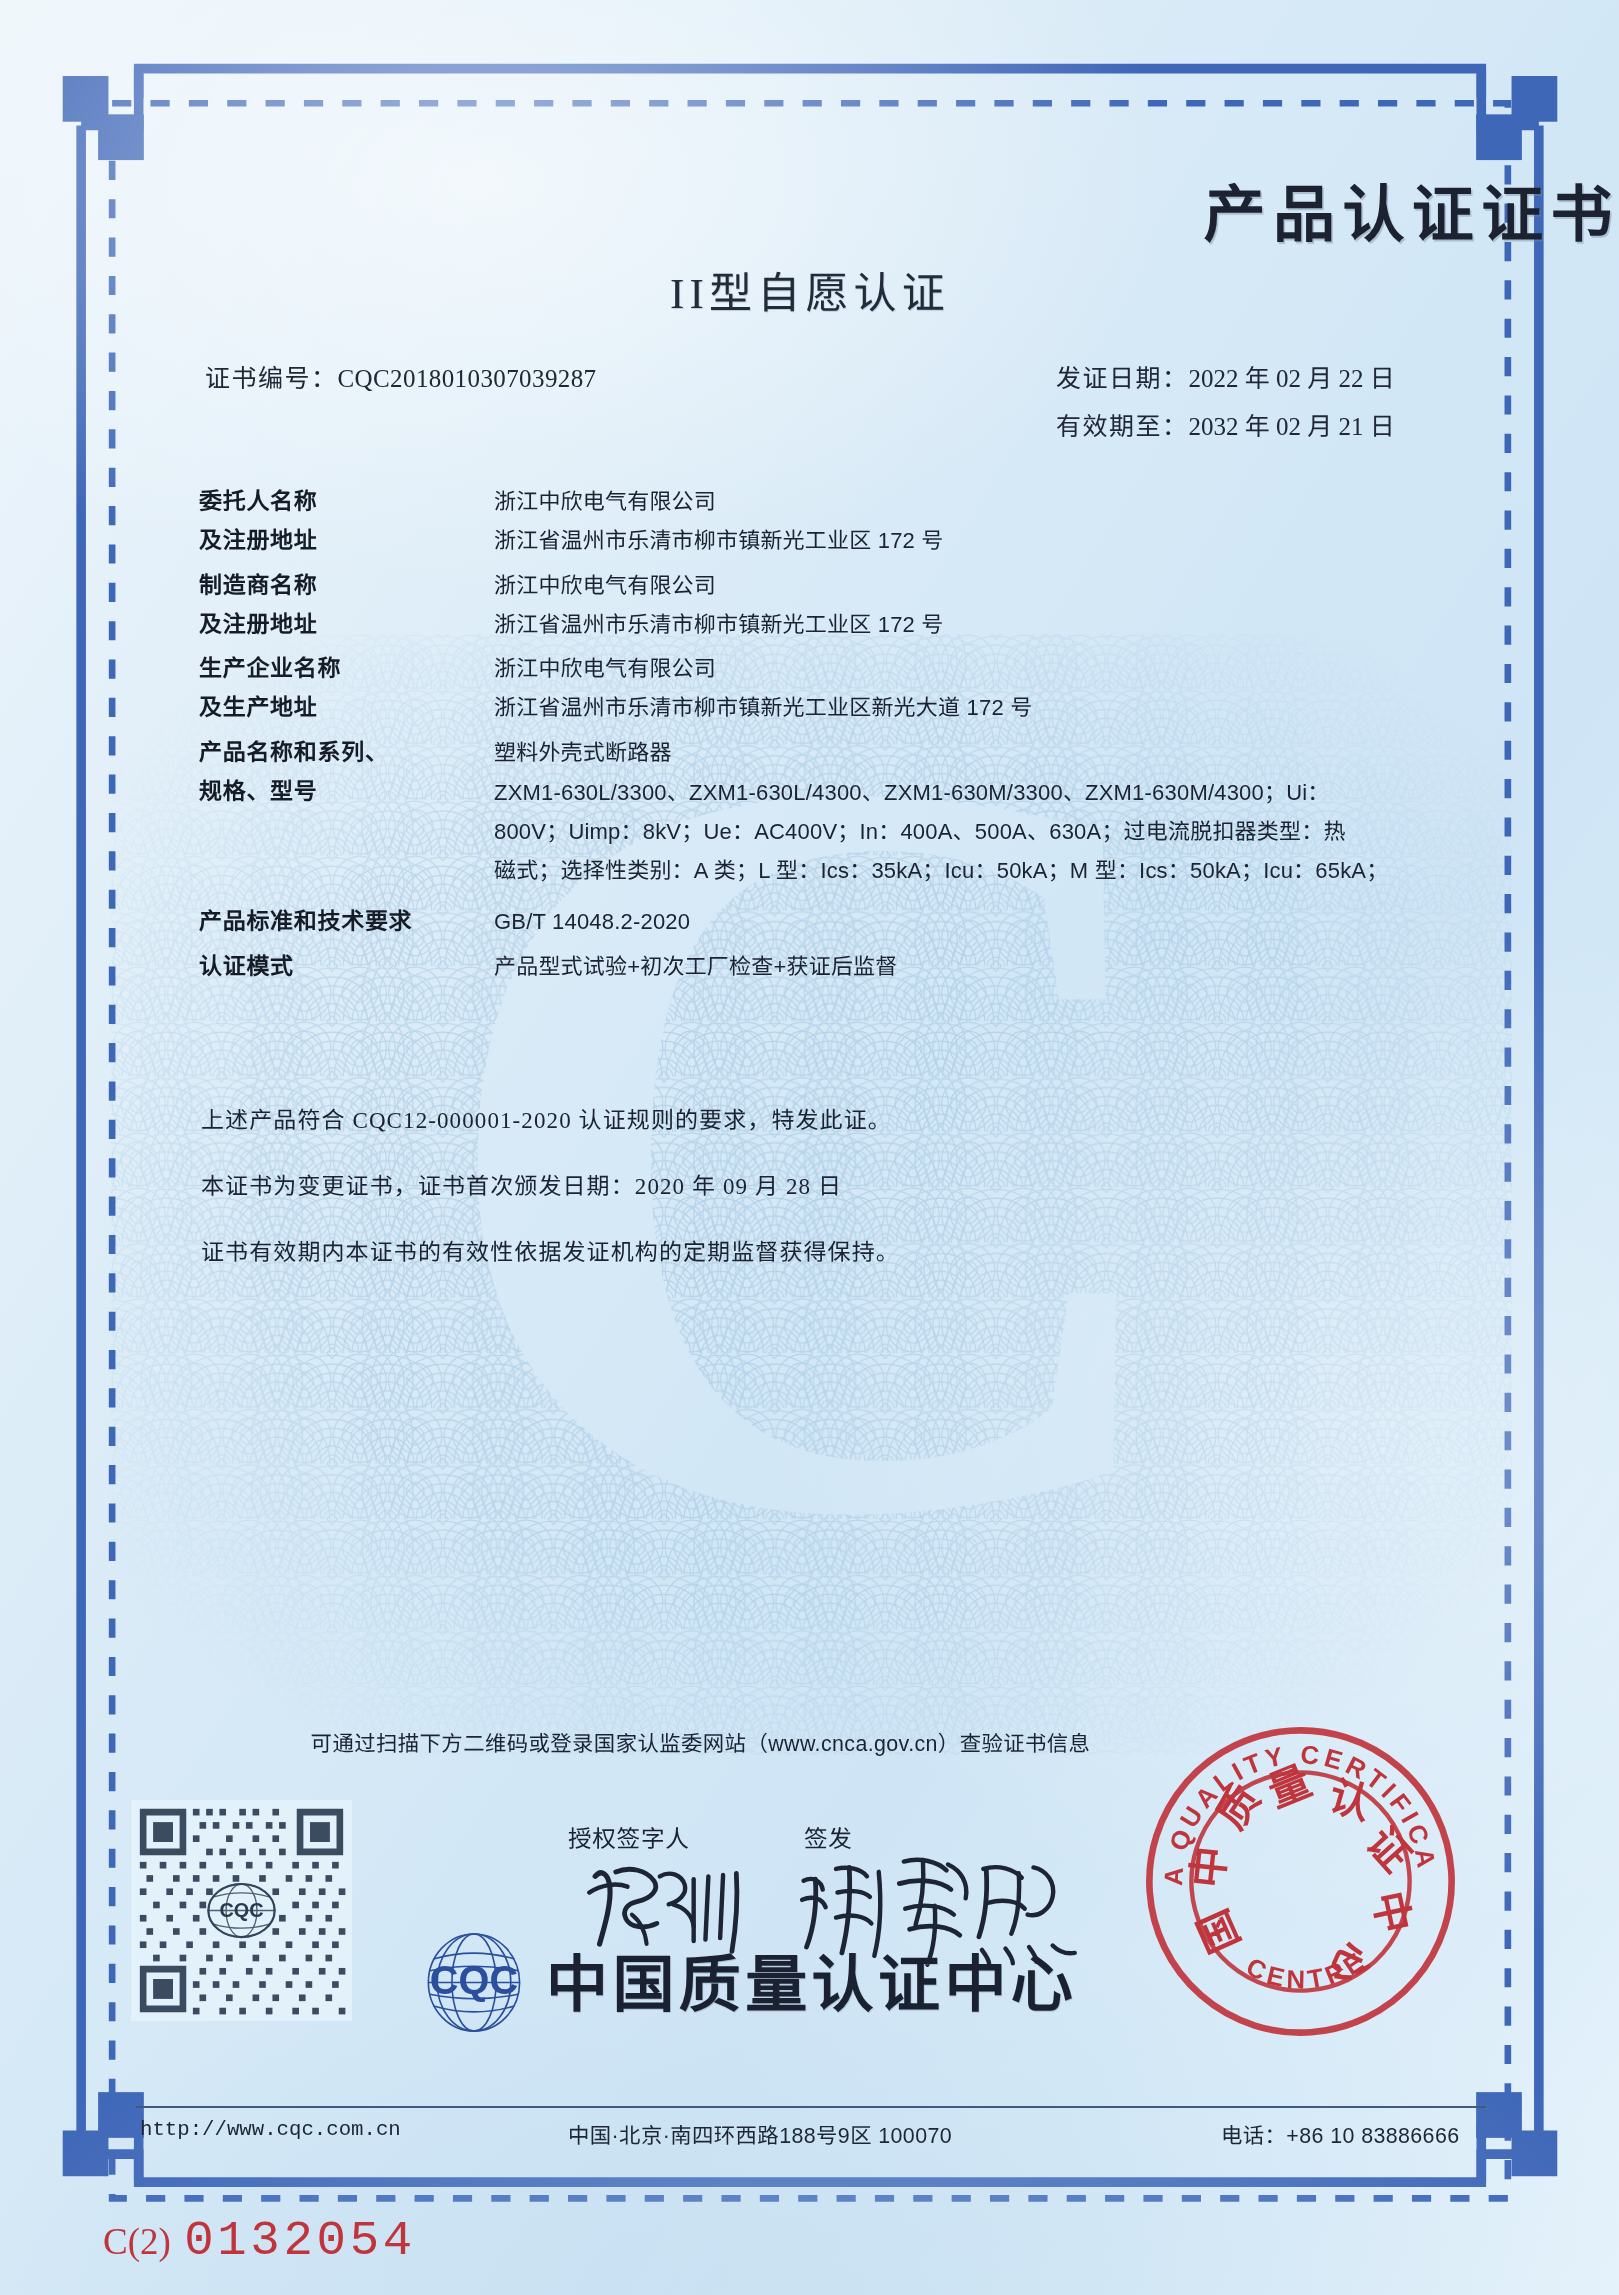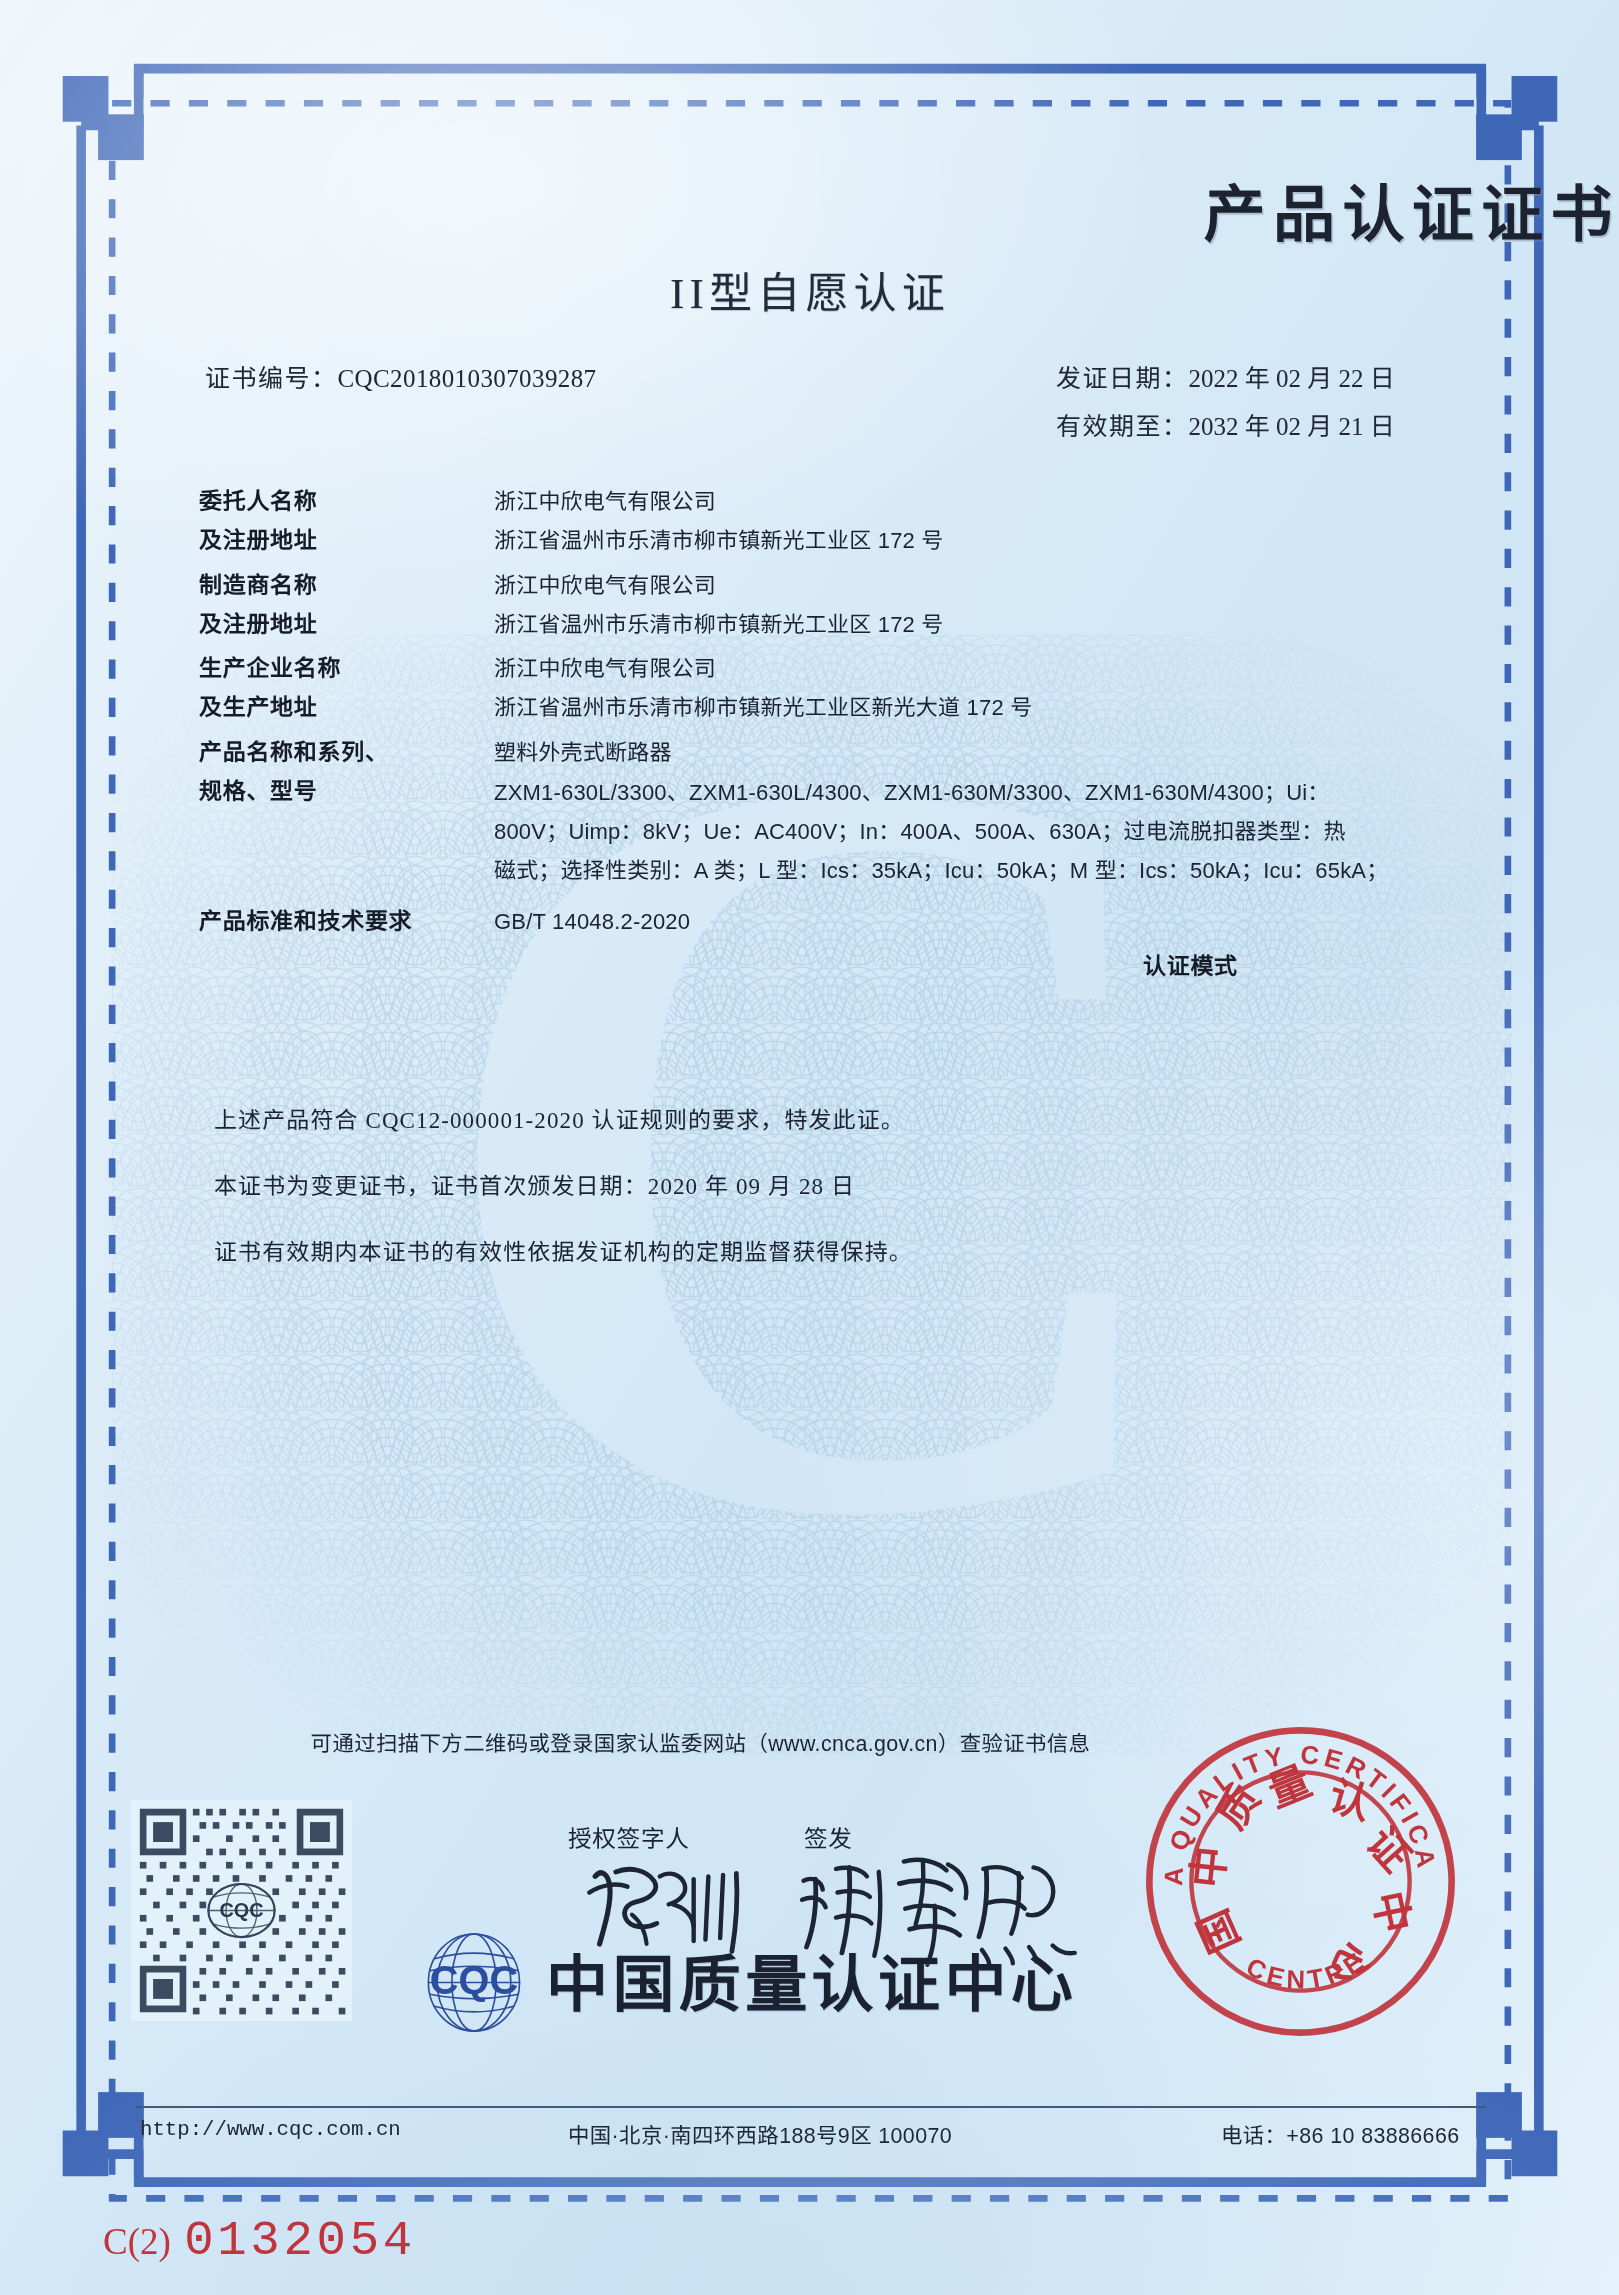--- a/index.html
+++ b/index.html
@@ -158,21 +158,20 @@
     left: 201px; top: 1105px;
     width: 1106px;
   }
   .statement {
     font-family: "Liberation Serif", "DejaVu Serif", serif;
     font-size: 23px;
     color: #1b2231;
     letter-spacing: 1.1px;
     margin-bottom: 35px;
     line-height: 31px;
-    margin-left: 13px;
   }
 
   
   #verify-note {
     left: 0; top: 1726px;
     width: 1401px;
     text-align: center;
     font-size: 21.4px;
     color: #1b2231;
     letter-spacing: 0.4px;
@@ -428,20 +427,21 @@
         </div>
       </div>
 
       <div class="info-row row-gap-mid">
         <div class="info-label">产品标准和技术要求</div>
         <div class="info-value">GB/T 14048.2-2020</div>
       </div>
 
       <div class="info-row">
         <div class="info-label">认证模式</div>
+        <div class="info-value">产品型式试验+初次工厂检查+获证后监督</div>
       </div>
 
     </div>
 
     <div class="abs" id="statements">
       <div class="statement">上述产品符合 CQC12-000001-2020 认证规则的要求，特发此证。</div>
       <div class="statement">本证书为变更证书，证书首次颁发日期：2020 年 09 月 28 日</div>
       <div class="statement">证书有效期内本证书的有效性依据发证机构的定期监督获得保持。</div>
     </div>
 

